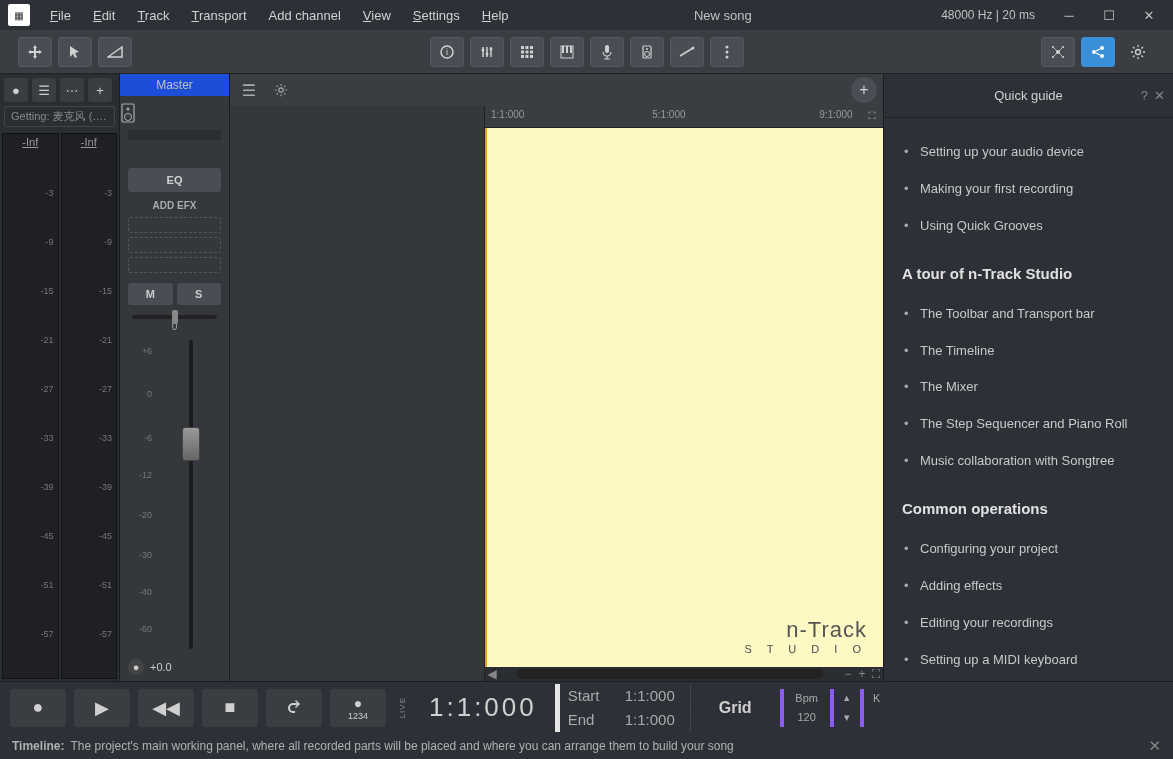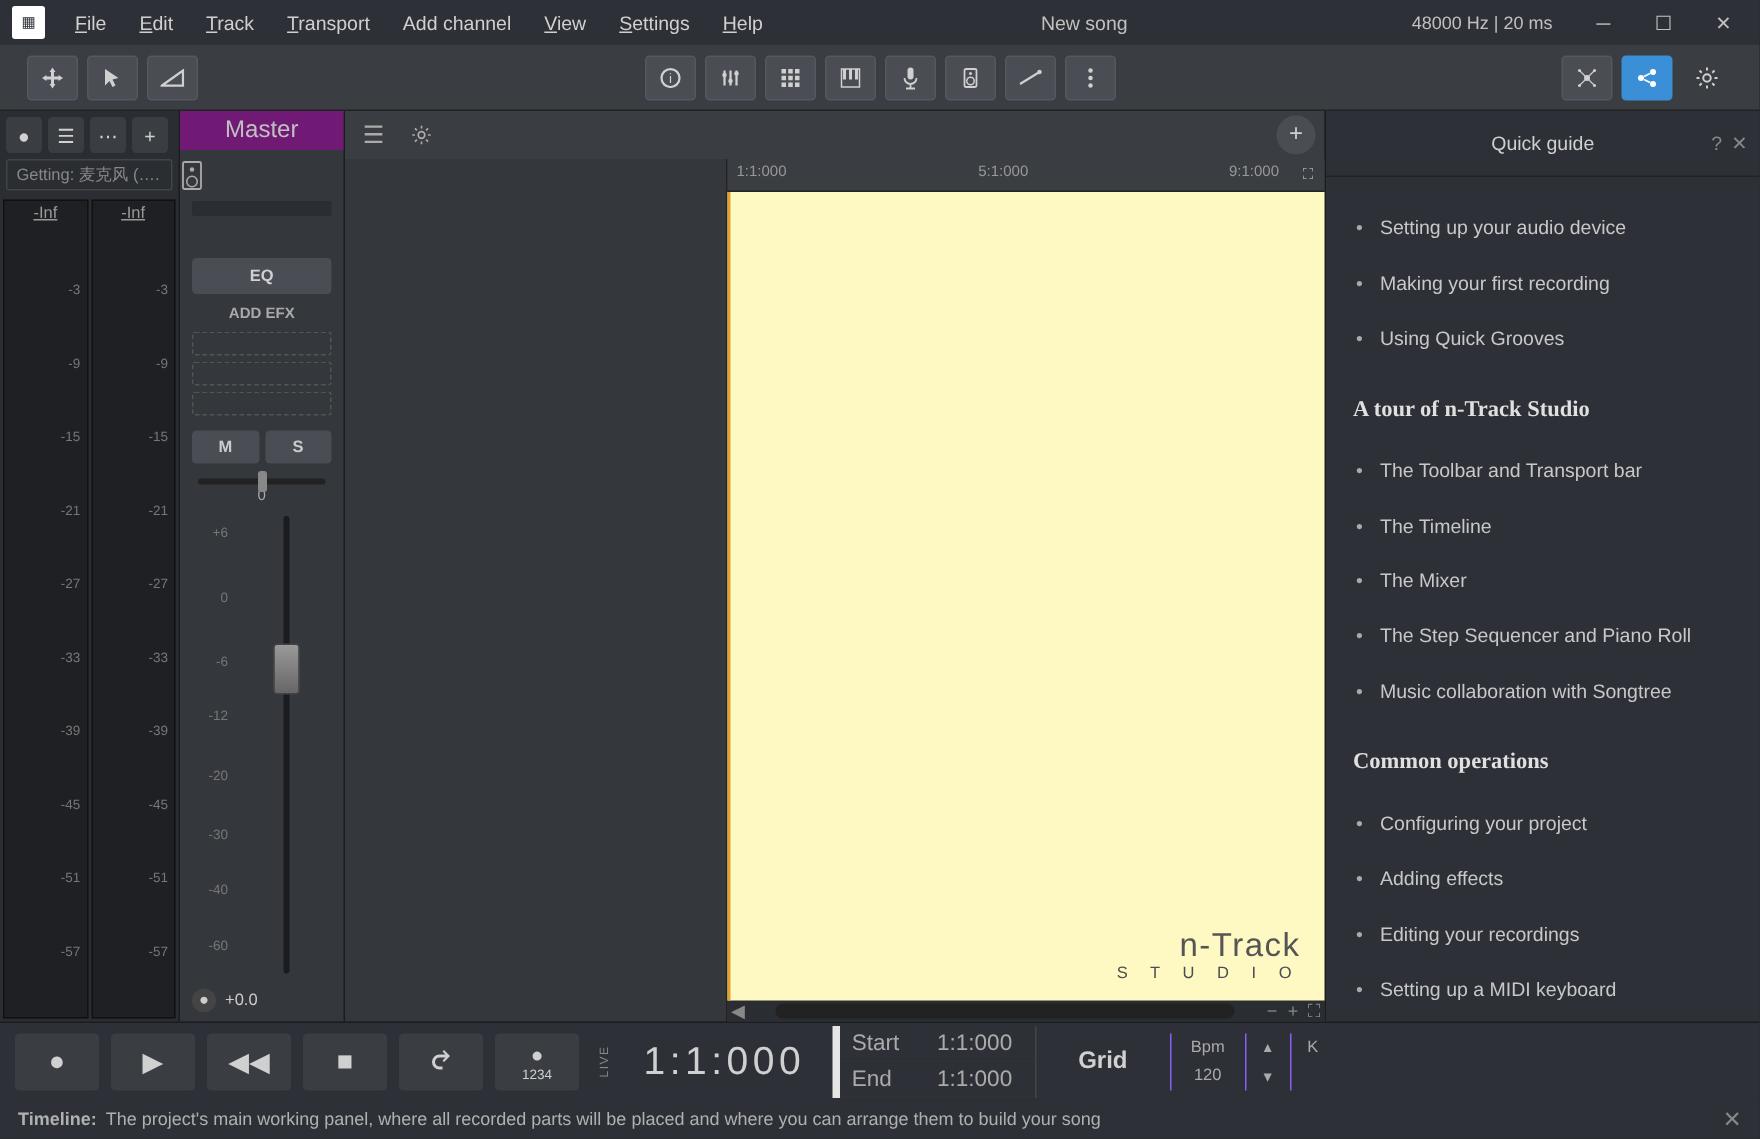--- a/index.html
+++ b/index.html
@@ -20,21 +20,21 @@
 .main { flex: 1; display: flex; min-height: 0; }
 .leftcol { width: 120px; background: #2a2d32; border-right: 1px solid #1a1c20; display: flex; flex-direction: column; }
 .leftcol .toprow { height: 32px; display: flex; align-items: center; padding: 4px; gap: 4px; background: #2a2d32; }
 .leftcol .toprow .smbtn { width: 24px; height: 24px; background: #3a3d42; border-radius: 3px; display: flex; align-items: center; justify-content: center; cursor: pointer; font-size: 13px; color: #d0d0d0; }
 .leftcol .device { font-size: 11px; color: #888; padding: 2px 6px; border: 1px solid #444; border-radius: 2px; margin: 0 4px 4px 4px; overflow: hidden; white-space: nowrap; text-overflow: ellipsis; }
 .meters { flex: 1; display: flex; padding: 2px; gap: 2px; }
 .meter { flex: 1; background: #1e2024; border: 1px solid #111; position: relative; }
 .meter .inf { position: absolute; top: 2px; left: 0; right: 0; text-align: center; font-size: 11px; color: #999; text-decoration: underline; }
 .meter .tick { position: absolute; right: 4px; font-size: 9px; color: #777; }
 .mastercol { width: 110px; background: #34373c; border-right: 1px solid #1a1c20; display: flex; flex-direction: column; padding: 0; }
-.mastercol .mlabel { text-align: center; font-size: 16px; padding: 4px 0; color: #c0c0c0; background: #701a75; }
+.mastercol .mlabel { text-align: center; font-size: 12px; padding: 4px 0; color: #c0c0c0; background: #1d4ed8; }
 .mastercol .speaker { text-align: center; padding: 6px 0; color: #aaa; font-size: 16px; }
 .mastercol .slot { height: 10px; background: #2a2d32; margin: 0 8px 6px 8px; border-radius: 2px; }
 .mastercol .eqbtn { margin: 22px 8px 6px 8px; background: #4a4d53; text-align: center; padding: 6px 0; font-size: 11px; font-weight: bold; color: #d0d0d0; border-radius: 3px; cursor: pointer; }
 .mastercol .addefx { text-align: center; font-size: 10px; color: #aaa; font-weight: bold; padding: 2px 0 6px 0; }
 .mastercol .efxslot { height: 16px; border: 1px dashed #555; margin: 0 8px 4px 8px; border-radius: 2px; }
 .mastercol .msrow { display: flex; gap: 4px; padding: 6px 8px; }
 .mastercol .msbtn { flex: 1; height: 22px; background: #4a4d53; border-radius: 3px; display: flex; align-items: center; justify-content: center; font-size: 11px; font-weight: bold; color: #ccc; cursor: pointer; }
 .mastercol .pan { padding: 4px 12px; text-align: center; }
 .mastercol .pan .track { height: 4px; background: #222; position: relative; border-radius: 2px; }
 .mastercol .pan .thumb { position: absolute; left: 50%; top: -5px; width: 6px; height: 14px; background: #888; border-radius: 2px; transform: translateX(-50%); }
@@ -63,33 +63,33 @@
 .tracksarea .canvas .watermark .big { font-size: 22px; letter-spacing: 1px; }
 .tracksarea .canvas .watermark .small { font-size: 11px; letter-spacing: 6px; color: #4a4d53; }
 .tracksarea .scrollrow { height: 14px; background: #2a2d32; display: flex; align-items: center; }
 .tracksarea .scrollrow .sb { flex: 1; height: 10px; background: #222; margin: 0 18px; border-radius: 5px; position: relative; }
 .tracksarea .scrollrow .zbtn { width: 14px; height: 14px; color: #888; display:flex;align-items:center;justify-content:center;font-size:12px; cursor:pointer; }
 .guide { width: 290px; background: #2d3036; border-left: 1px solid #1a1c20; display: flex; flex-direction: column; }
 .guide .ghead { height: 44px; display: flex; align-items: center; justify-content: center; position: relative; font-size: 13px; color: #d0d0d0; border-bottom: 1px solid #222; }
 .guide .ghead .ghicon { position: absolute; right: 8px; display: flex; gap: 6px; color: #888; }
 .guide .gbody { flex: 1; overflow-y: auto; padding: 16px 18px; font-size: 13px; color: #c8c8c8; }
 .guide .gbody h3 { font-size: 15px; font-weight: bold; color: #e0e0e0; margin: 0 0 14px 0; }
-.guide .gbody h3.mt { margin-top: 20px; font-family: Liberation Serif, serif; }
+.guide .gbody h3.mt { margin-top: 20px; }
 .guide .gbody ul { list-style: none; padding: 0; }
 .guide .gbody li { padding: 10px 0 10px 18px; position: relative; cursor: pointer; line-height: 1.3; }
 .guide .gbody li::before { content: "•"; position: absolute; left: 2px; color: #aaa; }
 .transport { height: 52px; background: #2d3036; display: flex; align-items: center; padding: 0 10px; gap: 8px; border-top: 1px solid #1a1c20; }
 .transport .tpbtn { width: 56px; height: 38px; background: #3a3d42; border-radius: 3px; display: flex; align-items: center; justify-content: center; color: #d0d0d0; font-size: 18px; cursor: pointer; }
 .transport .live { writing-mode: vertical-rl; font-size: 8px; letter-spacing: 1px; color: #888; transform: rotate(180deg); padding: 0 4px; }
 .transport .timedisp { font-size: 26px; letter-spacing: 3px; color: #d0d0d0; font-weight: 300; padding: 0 10px; }
 .transport .segrid { display: grid; grid-template-columns: 50px 80px; grid-template-rows: 1fr 1fr; font-size: 15px; color: #aaa; border-left: 5px solid #e5e5e5; border-right: 1px solid #444; }
 .transport .segrid > div { padding: 3px 8px; border-bottom: 1px solid #333; display: flex; align-items: center; }
 .transport .gridlabel { font-size: 16px; font-weight: bold; color: #d0d0d0; padding: 0 20px; }
 .transport .bpmbox { display: grid; grid-template-columns: 50px 30px 30px; grid-template-rows: 1fr 1fr; font-size: 11px; color: #aaa; }
-.transport .bpmbox > div { padding: 3px 6px; display:flex;align-items:center;justify-content:center; border-left:1px solid #8b5cf6; }
+.transport .bpmbox > div { padding: 3px 6px; display:flex;align-items:center;justify-content:center; border-left:4px solid #8b5cf6; }
 .statusbar { height: 26px; background: #2d3036; display: flex; align-items: center; padding: 0 12px; font-size: 12px; color: #b0b0b0; gap: 6px; }
 .statusbar .sblabel { font-weight: bold; }
 .statusbar .sbclose { margin-left: auto; color: #888; cursor: pointer; font-size: 15px; }
 svg { display: block; }
 </style>
 </head>
 <body>
 
 <div class="menubar">
   <div class="logo">▦</div>

